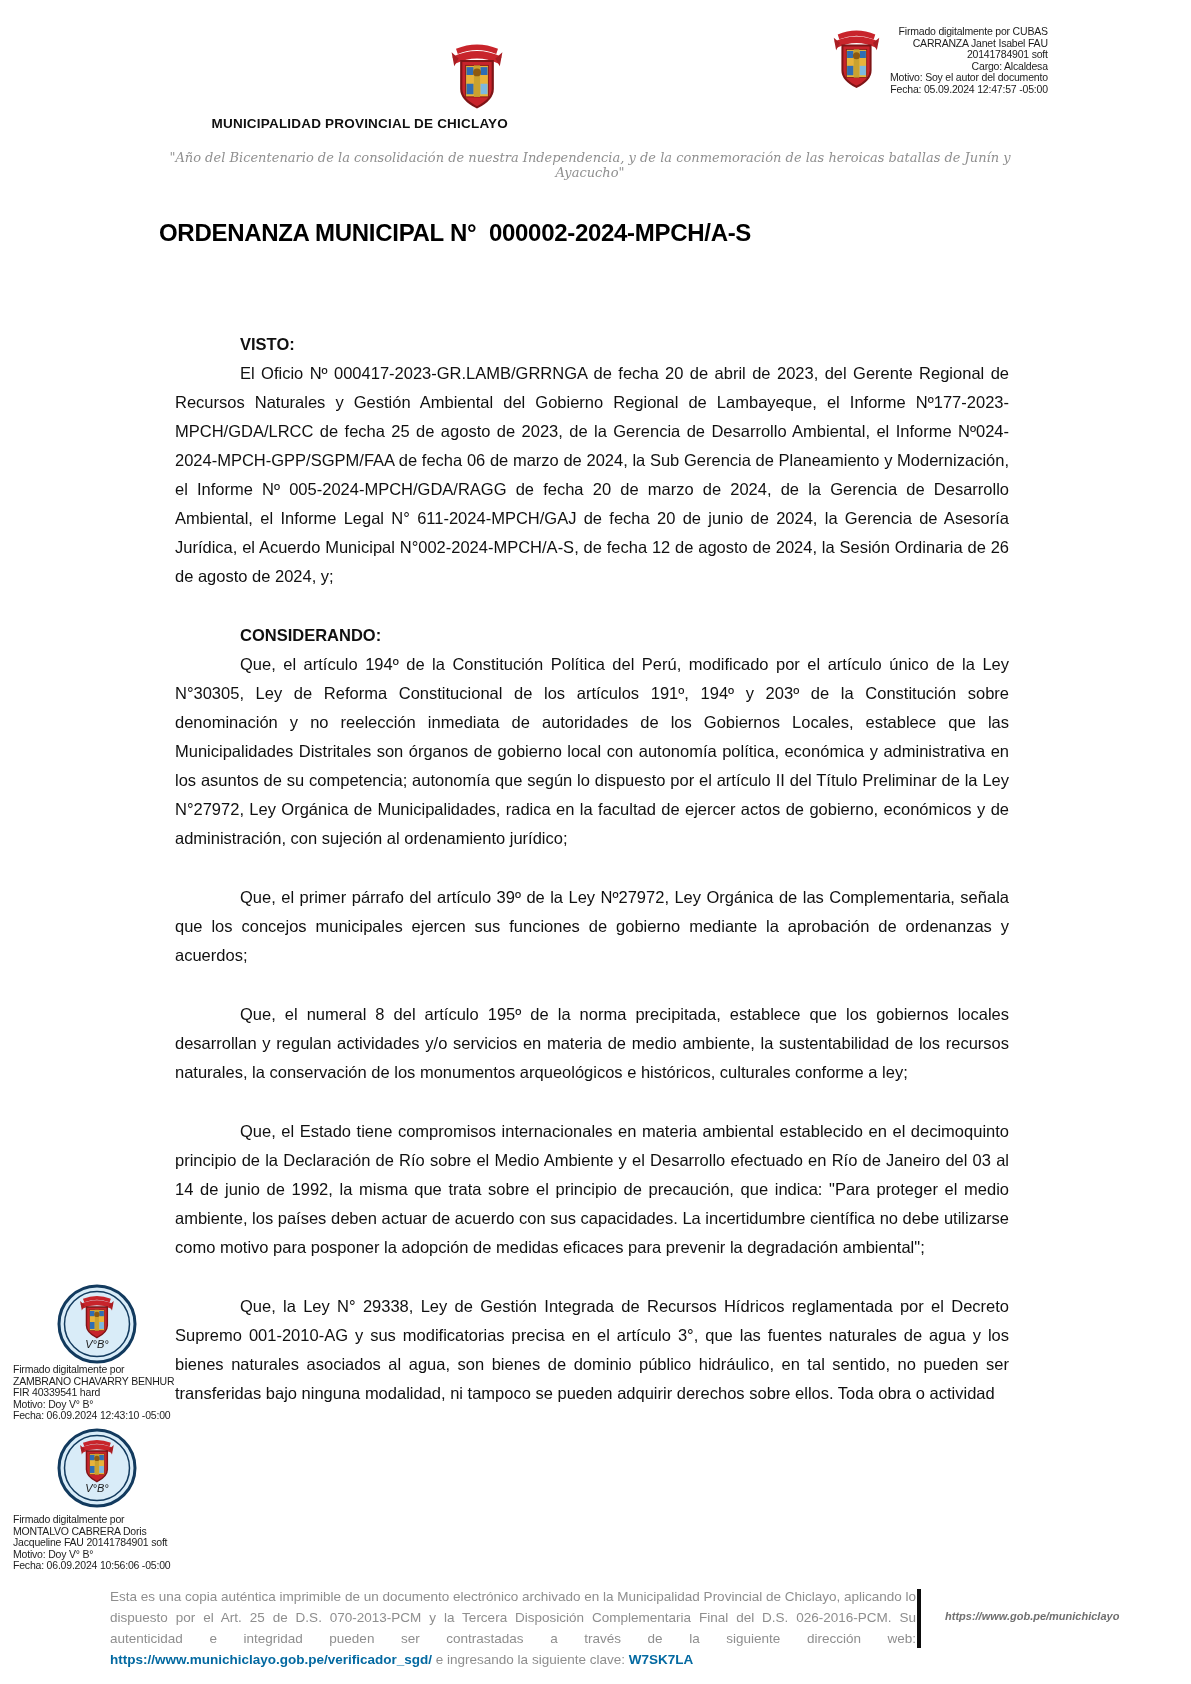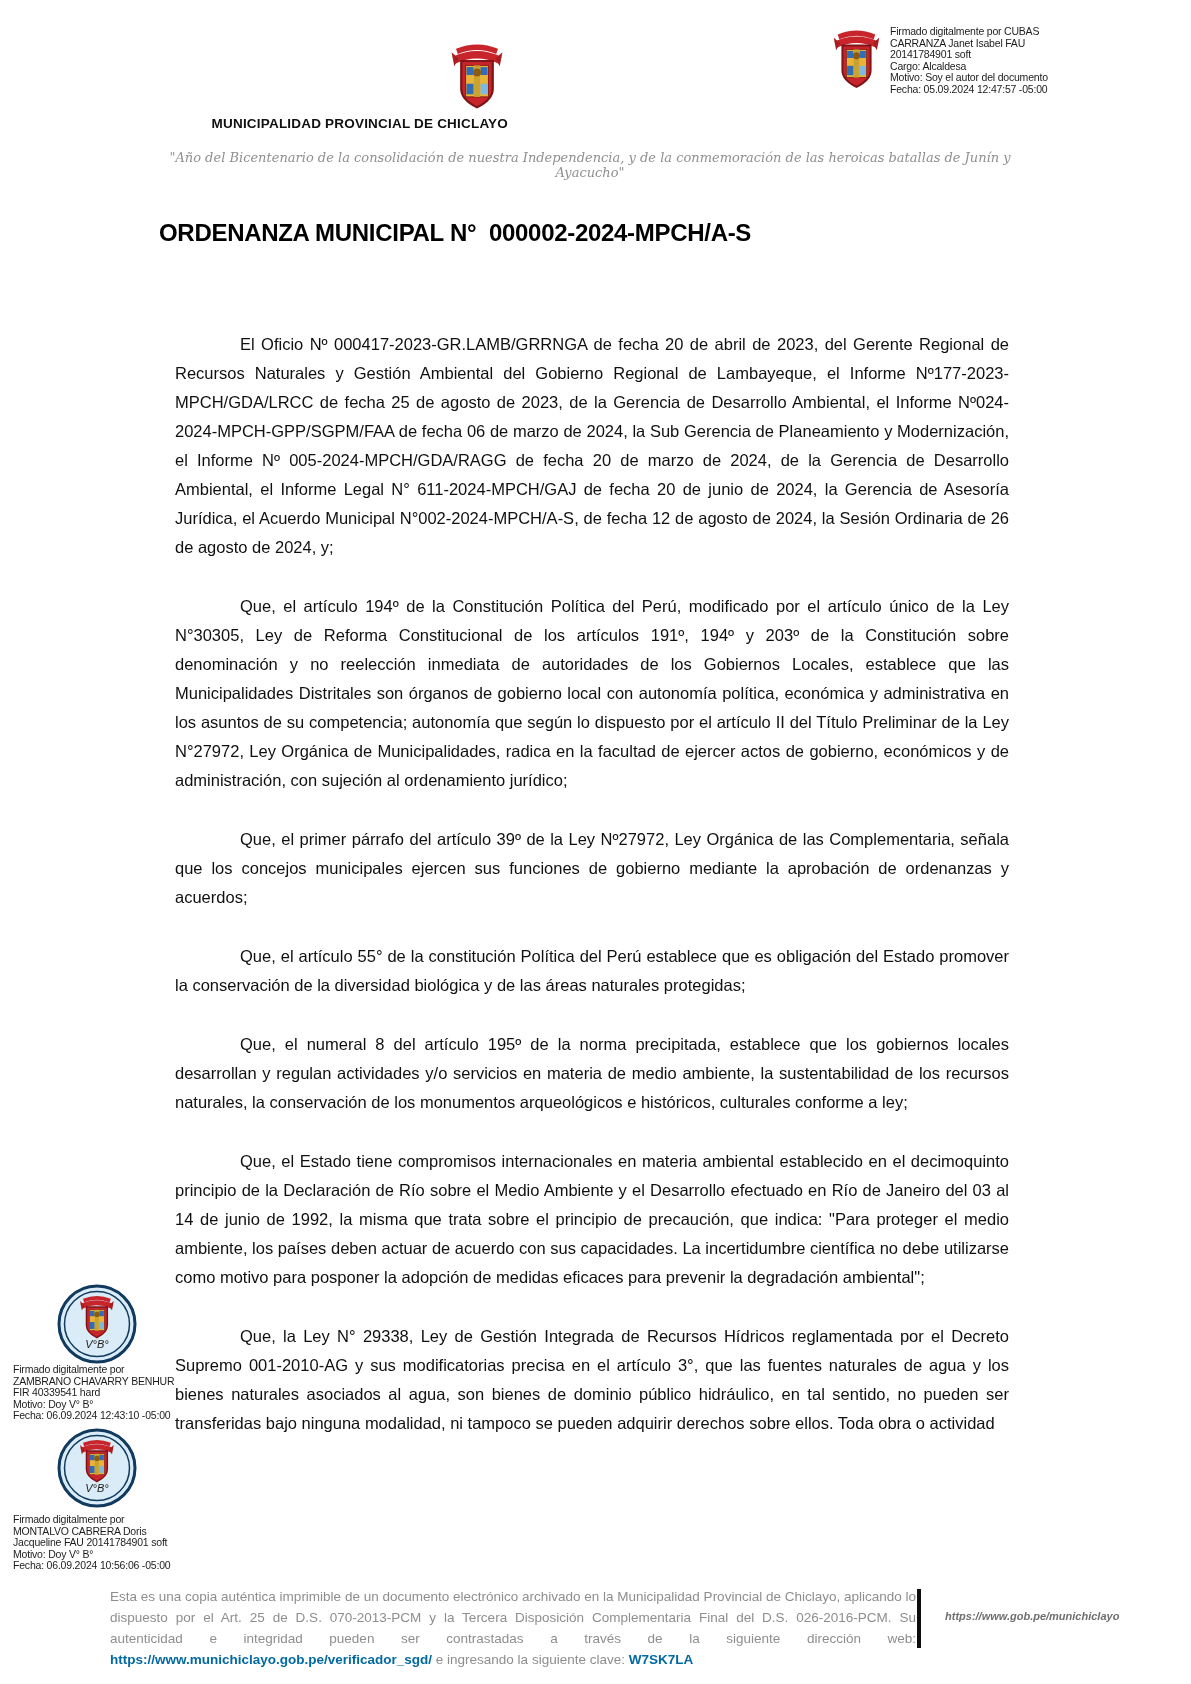--- a/index.html
+++ b/index.html
@@ -7,21 +7,21 @@
     position: relative;
     width: 1191px;
     height: 1684px;
     background: #ffffff;
     font-family: "Liberation Sans", sans-serif;
     color: #111;
     overflow: hidden;
   }
 
   
-  .sig-top { position: absolute; left: 833px; top: 26px; display: flex; gap: 10px; }
+  .sig-top { position: absolute; left: 833px; top: 26px; display: flex; gap: 10px; text-align: right; }
   .sig-top .escudo-svg { width: 47px; height: 64px; flex: 0 0 auto; }
   .sig-top .sig-lines { font-size: 10.5px; line-height: 11.5px; color: #1c1c1c; letter-spacing: -0.2px; }
 
   
   .logo-block { position: absolute; left: 178px; top: 40px; width: 330px; text-align: right; }
   .logo-block .escudo-svg { width: 62px; height: 70px; }
   .org-name { margin-top: 2px; font-size: 13.5px; font-weight: bold; letter-spacing: 0.2px; color: #101010; white-space: nowrap; }
 
   .motto {
     position: absolute; top: 150px; left: 140px; width: 900px;
@@ -105,25 +105,26 @@
         <use href="#escudo"></use>
       </svg>
     <div class="org-name">MUNICIPALIDAD PROVINCIAL DE CHICLAYO</div>
   </div>
 
   <div class="motto">"Año del Bicentenario de la consolidación de nuestra Independencia, y de la conmemoración de las heroicas batallas de Junín y Ayacucho"</div>
 
   <div class="doc-title">ORDENANZA MUNICIPAL N°  000002-2024-MPCH/A-S</div>
 
   <div class="body-text">
+    <div class="sec-heading">VISTO:</div>
     <p>El Oficio Nº 000417-2023-GR.LAMB/GRRNGA de fecha 20 de abril de 2023, del Gerente Regional de Recursos  Naturales  y Gestión Ambiental del Gobierno Regional de Lambayeque, el Informe Nº177-2023-MPCH/GDA/LRCC de fecha 25 de agosto de 2023, de la Gerencia de Desarrollo Ambiental, el Informe Nº024-2024-MPCH-GPP/SGPM/FAA de fecha 06 de marzo de 2024, la Sub Gerencia de Planeamiento y Modernización, el Informe Nº 005-2024-MPCH/GDA/RAGG de fecha 20 de marzo de 2024, de la Gerencia de Desarrollo Ambiental, el Informe Legal N° 611-2024-MPCH/GAJ de fecha 20 de junio de 2024, la Gerencia de Asesoría Jurídica, el Acuerdo Municipal N°002-2024-MPCH/A-S, de fecha 12 de agosto de 2024, la Sesión Ordinaria de 26 de agosto de 2024, y;</p>
+    <div class="sec-heading considerando">CONSIDERANDO:</div>
     <div>
         <p>Que,  el artículo  194º  de la Constitución  Política del Perú, modificado por el artículo  único de la Ley N°30305, Ley de Reforma Constitucional de los artículos 191º,  194º y 203º de la Constitución sobre denominación y no reelección  inmediata  de autoridades  de los Gobiernos Locales, establece que las Municipalidades  Distritales  son órganos de gobierno local con autonomía política, económica y administrativa en los asuntos de su competencia; autonomía que según lo dispuesto por el artículo  II del Título Preliminar de la Ley N°27972, Ley Orgánica de Municipalidades,  radica en  la facultad  de ejercer actos de gobierno, económicos y de administración, con sujeción al ordenamiento jurídico;</p>
         <p>Que, el primer párrafo del artículo 39º de la Ley Nº27972, Ley Orgánica de las Complementaria, señala que los concejos municipales ejercen sus funciones de gobierno mediante la aprobación de ordenanzas y acuerdos;</p>
-        <p>Que, el artículo 55° de la constitución Política del Perú establece que es obligación del Estado promover la conservación de la diversidad biológica y de las áreas naturales protegidas;</p>
         <p>Que, el numeral 8 del artículo 195º de la norma precipitada, establece que los gobiernos locales desarrollan y regulan actividades y/o servicios en materia de medio ambiente, la sustentabilidad de los recursos naturales, la conservación de los monumentos arqueológicos e históricos, culturales conforme a ley;</p>
         <p>Que, el Estado tiene compromisos internacionales en materia ambiental establecido en el decimoquinto principio de la Declaración de Río sobre el Medio Ambiente y el Desarrollo efectuado en Río de Janeiro del 03 al 14 de junio de 1992, la misma que trata sobre el principio de precaución, que indica: "Para proteger el medio ambiente, los países deben actuar de acuerdo con sus capacidades. La incertidumbre científica no debe utilizarse como motivo para posponer la adopción de medidas eficaces para prevenir la degradación ambiental";</p>
         <p>Que, la Ley N° 29338, Ley de Gestión Integrada de Recursos Hídricos reglamentada por el Decreto Supremo 001-2010-AG y sus modificatorias precisa en el artículo 3°, que las fuentes naturales de agua y los bienes naturales asociados al agua, son bienes de dominio público hidráulico, en tal sentido, no pueden ser transferidas  bajo ninguna modalidad, ni tampoco se pueden adquirir derechos sobre ellos. Toda obra o actividad</p>
       </div>
   </div>
 
   <div class="stamp" id="stamp1">
     <svg class="stamp-svg" viewBox="0 0 80 80">
       <circle cx="40" cy="40" r="38" fill="#d9ecf8" stroke="#123a5e" stroke-width="3"></circle>
       <circle cx="40" cy="40" r="32.5" fill="none" stroke="#123a5e" stroke-width="1.5"></circle>

